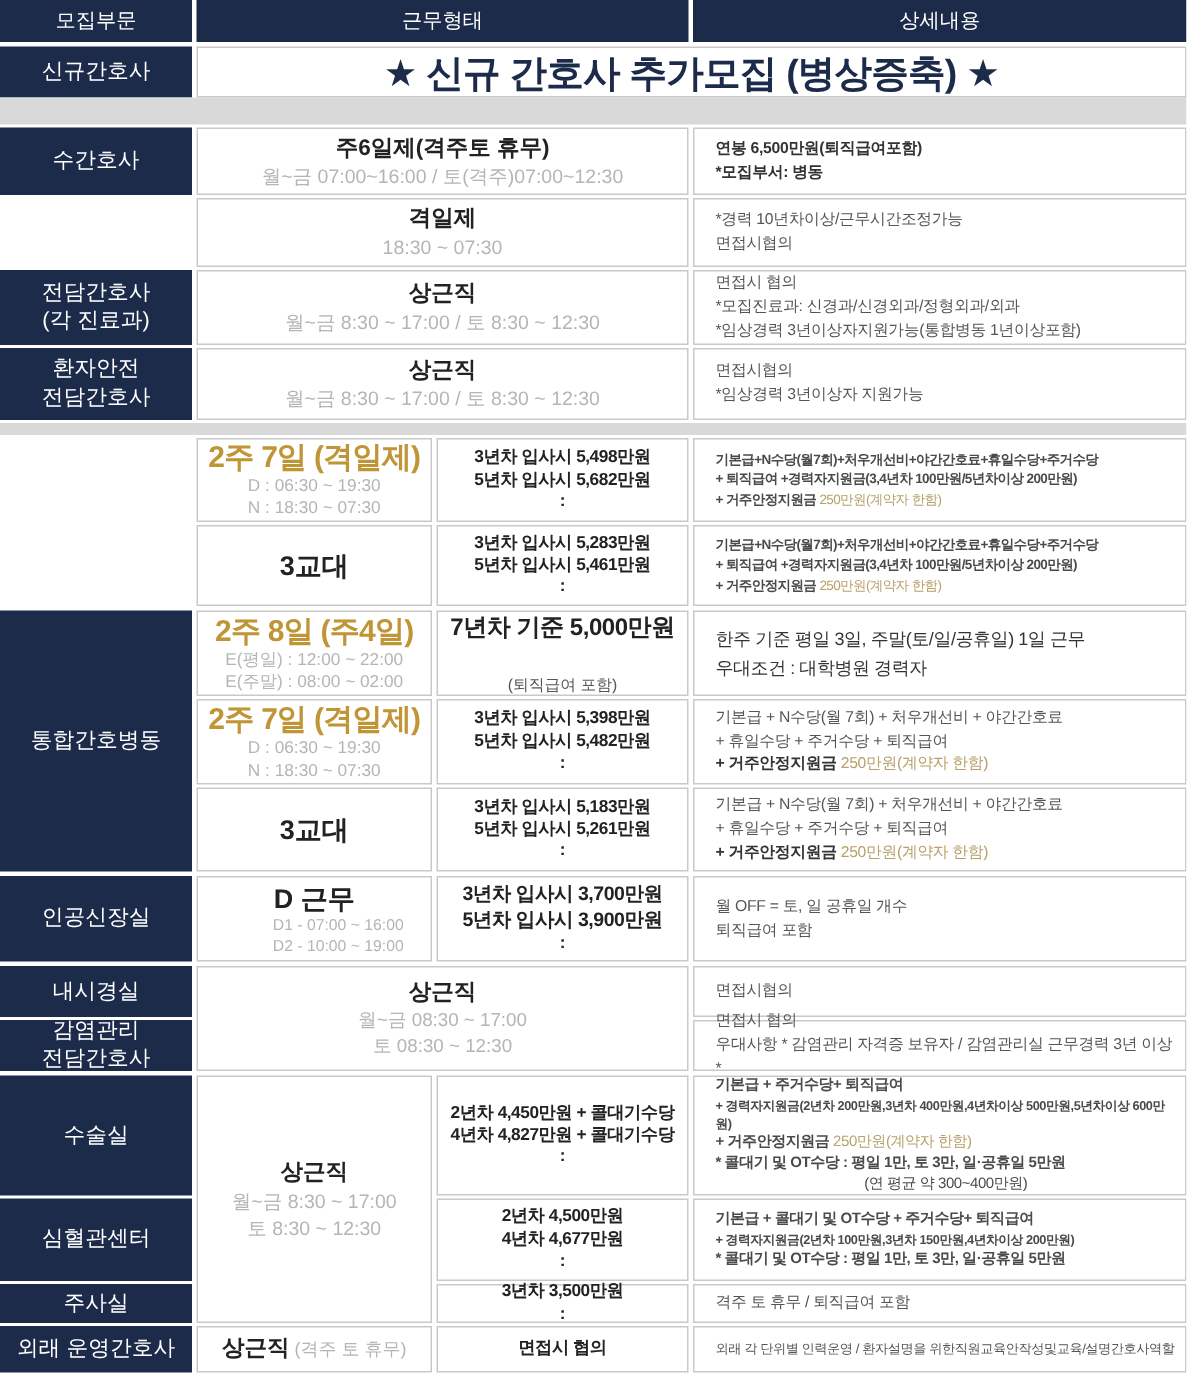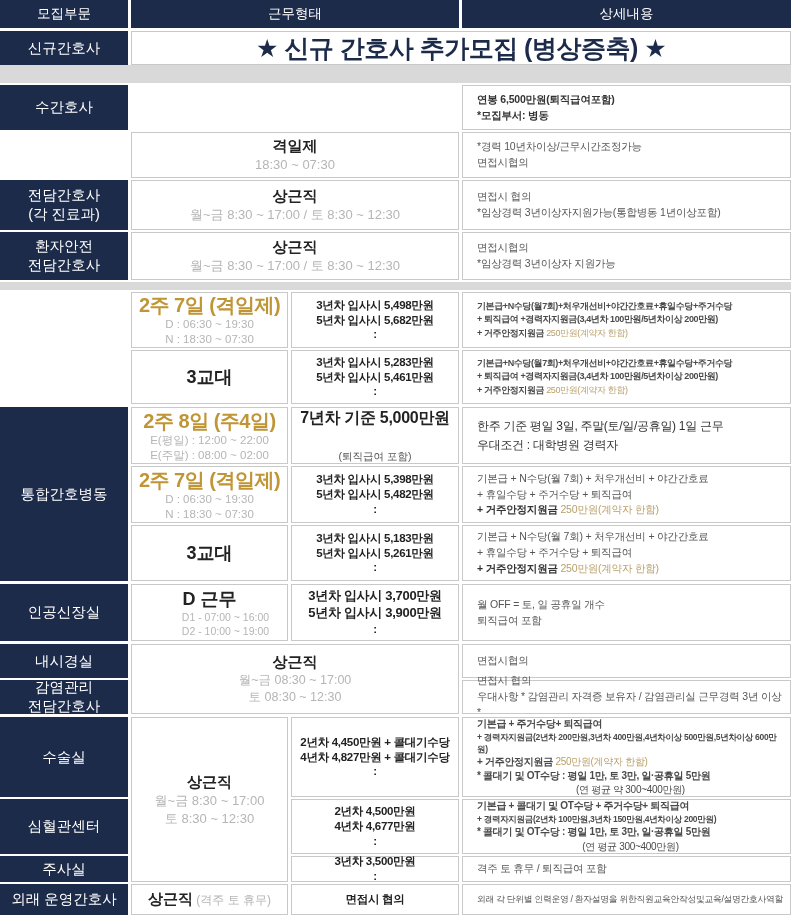--- a/index.html
+++ b/index.html
@@ -46,20 +46,24 @@
   <div class="navy hdr" style="grid-area:1/7/2/8">상세내용</div>
 
   <div class="navy" style="grid-area:3/1/4/2">신규간호사</div>
   <div class="cell center" style="grid-area:3/3/4/8">
     <div class="banner">★ 신규 간호사 추가모집 (병상증축) ★</div>
   </div>
 
   <div class="band" style="grid-area:4/1/5/8"></div>
 
   <div class="navy" style="grid-area:6/1/7/2">수간호사</div>
+  <div class="cell center" style="grid-area:6/3/7/6">
+    <div class="shift-b">주6일제(격주토 휴무)</div>
+    <div class="hours">월~금 07:00~16:00 / 토(격주)07:00~12:30</div>
+  </div>
   <div class="cell details" style="grid-area:6/7/7/8">
     <div class="det bold">연봉 6,500만원(퇴직급여포함)</div>
     <div class="det bold">*모집부서: 병동</div>
   </div>
 
   <div class="cell center" style="grid-area:8/3/9/6">
     <div class="shift-b">격일제</div>
     <div class="hours">18:30 ~ 07:30</div>
   </div>
   <div class="cell details" style="grid-area:8/7/9/8">
@@ -70,20 +74,21 @@
   <div class="navy" style="grid-area:10/1/11/2">
     <div>전담간호사</div>
     <div>(각 진료과)</div>
   </div>
   <div class="cell center" style="grid-area:10/3/11/6">
     <div class="shift-b">상근직</div>
     <div class="hours">월~금 8:30 ~ 17:00 / 토 8:30 ~ 12:30</div>
   </div>
   <div class="cell details" style="grid-area:10/7/11/8">
     <div class="det">면접시 협의</div>
+    <div class="det">*모집진료과: 신경과/신경외과/정형외과/외과</div>
     <div class="det">*임상경력 3년이상자지원가능(통합병동 1년이상포함)</div>
   </div>
 
   <div class="navy" style="grid-area:12/1/13/2">
     <div>환자안전</div>
     <div>전담간호사</div>
   </div>
   <div class="cell center" style="grid-area:12/3/13/6">
     <div class="shift-b">상근직</div>
     <div class="hours">월~금 8:30 ~ 17:00 / 토 8:30 ~ 12:30</div>
@@ -223,21 +228,20 @@
   </div>
   <div class="cell center" style="grid-area:34/5/35/6">
     <div class="sal">2년차 4,500만원</div>
     <div class="sal">4년차 4,677만원</div>
     <div class="sal">:</div>
   </div>
   <div class="cell details" style="grid-area:34/7/35/8">
     <div class="det-or">기본급 + 콜대기 및 OT수당 + 주거수당+ 퇴직급여</div>
     <div class="det-or paren" style="font-size:8.5px">+ 경력자지원금(2년차 100만원,3년차 150만원,4년차이상 200만원)</div>
     <div class="det-or">* 콜대기 및 OT수당 : 평일 1만, 토 3만, 일·공휴일 5만원</div>
-    <div class="det-or indent-center" style="width:100%;font-weight:normal">(연 평균 300~400만원)</div>
   </div>
   <div class="cell center" style="grid-area:36/5/37/6">
     <div class="sal">3년차 3,500만원</div>
     <div class="sal">:</div>
   </div>
   <div class="cell details" style="grid-area:36/7/37/8">
     <div class="det">격주 토 휴무 / 퇴직급여 포함</div>
   </div>
 
   <div class="navy" style="grid-area:38/1/39/2">외래 운영간호사</div>

